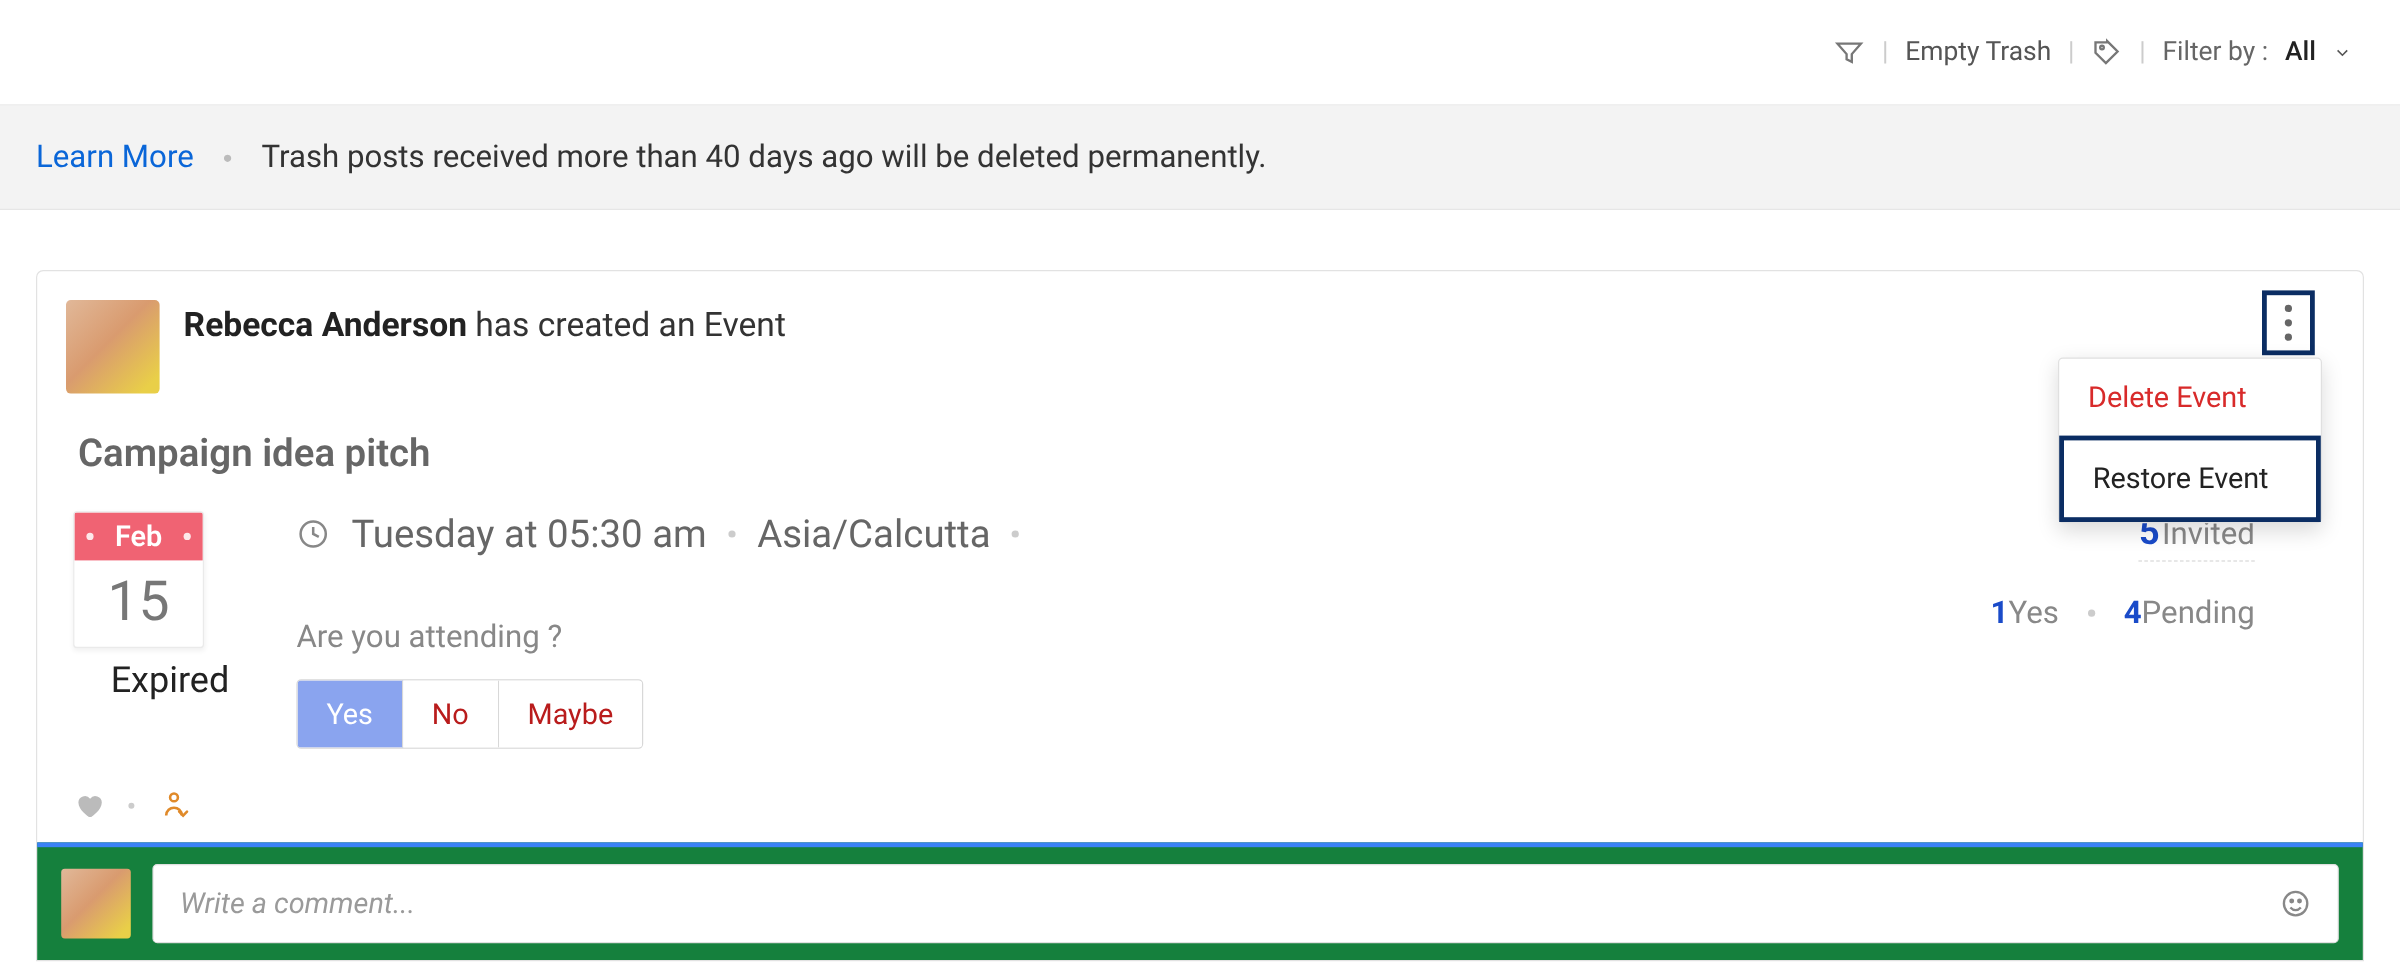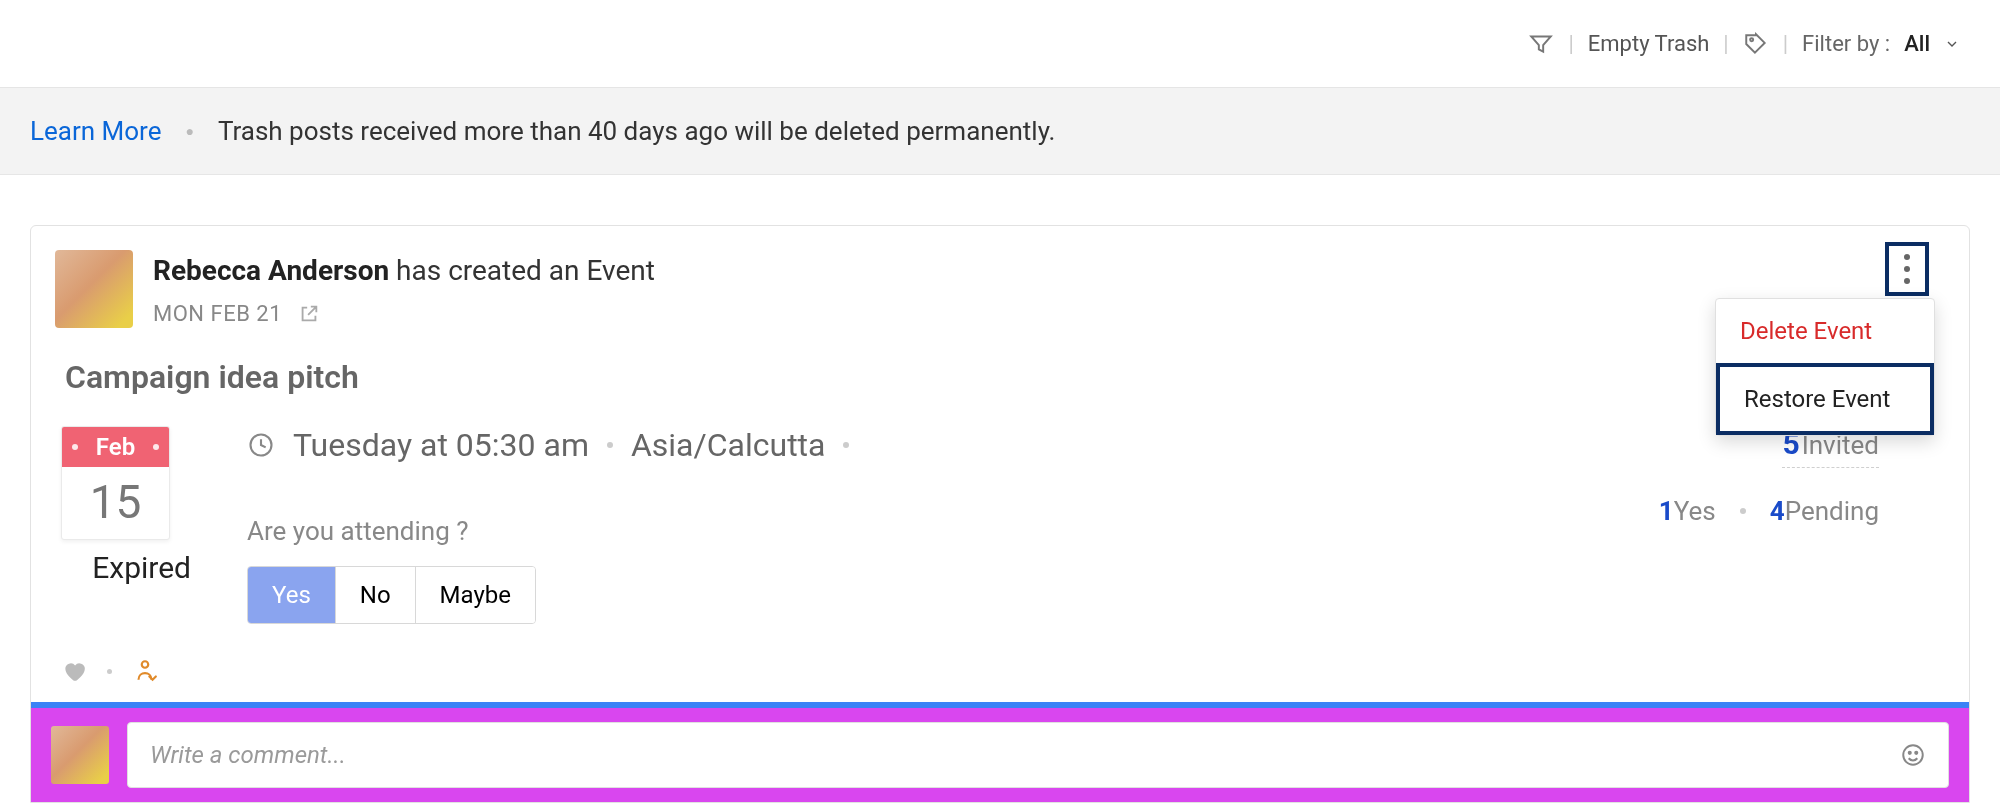--- a/index.html
+++ b/index.html
@@ -207,21 +207,21 @@
   display: inline-flex;
   border: 1px solid #d8d8d8;
   border-radius: 4px;
   overflow: hidden;
   margin-top: 20px;
 }
 .btn-group button {
   border: none;
   background: #fff;
   font-size: 24px;
-  color: #000000;
+  color: #b91c1c;
   padding: 14px 24px;
   cursor: pointer;
   border-right: 1px solid #d8d8d8;
   font-family: inherit;
 }
 .btn-group button:last-child { border-right: none; }
 .btn-group button.selected { background: #8aa4ef; color: #fff; }
 
 .invite-stats {
   margin-left: auto;
@@ -253,22 +253,22 @@
   padding: 14px 30px 18px;
   display: flex;
   align-items: center;
   gap: 20px;
 }
 .heart { color: #bbb; }
 .sep-dot { width: 5px; height: 5px; background: #ccc; border-radius: 50%; display: inline-block; }
 
 
 .comment-bar {
-  background: #d946ef;
-  border-top: 6px solid #3b82f6;
+  background: #15803d;
+  border-top: 4px solid #3b82f6;
   padding: 14px 20px;
   display: flex;
   align-items: center;
   gap: 18px;
 }
 .comment-avatar {
   width: 58px; height: 58px;
   background: linear-gradient(135deg, #e1b899, #d99b6f 45%, #e9cf48 90%);
   border-radius: 3px;
   flex: none;
@@ -334,28 +334,20 @@
 
 <div class="content">
   <div class="card">
 
     <div class="post-header">
       <div class="avatar"></div>
       <div class="post-head-text">
         <div class="post-author-line">
           <span class="author">Rebecca Anderson</span><span> has created an Event</span>
         </div>
-        <div class="post-date-line">
-          <span>MON FEB 21</span>
-          <span>
-            <svg width="22" height="22" viewBox="0 0 24 24" fill="none" stroke="#aaa" stroke-width="2">
-                <path d="M14 4h6v6M20 4l-9 9M19 14v5H5V5h5"></path>
-              </svg>
-          </span>
-        </div>
       </div>
 
       <div class="more-menu-trigger">
         <div class="more-dots">
             <span></span>
             <span></span>
             <span></span>
           </div>
       </div>
 

